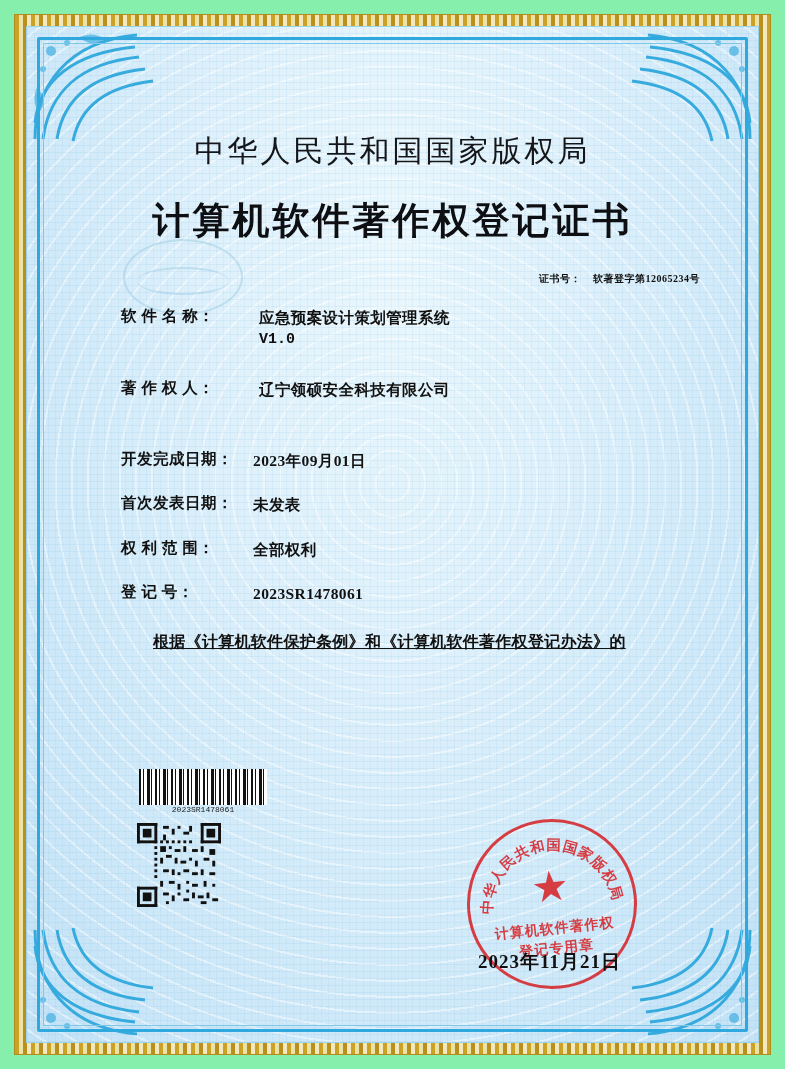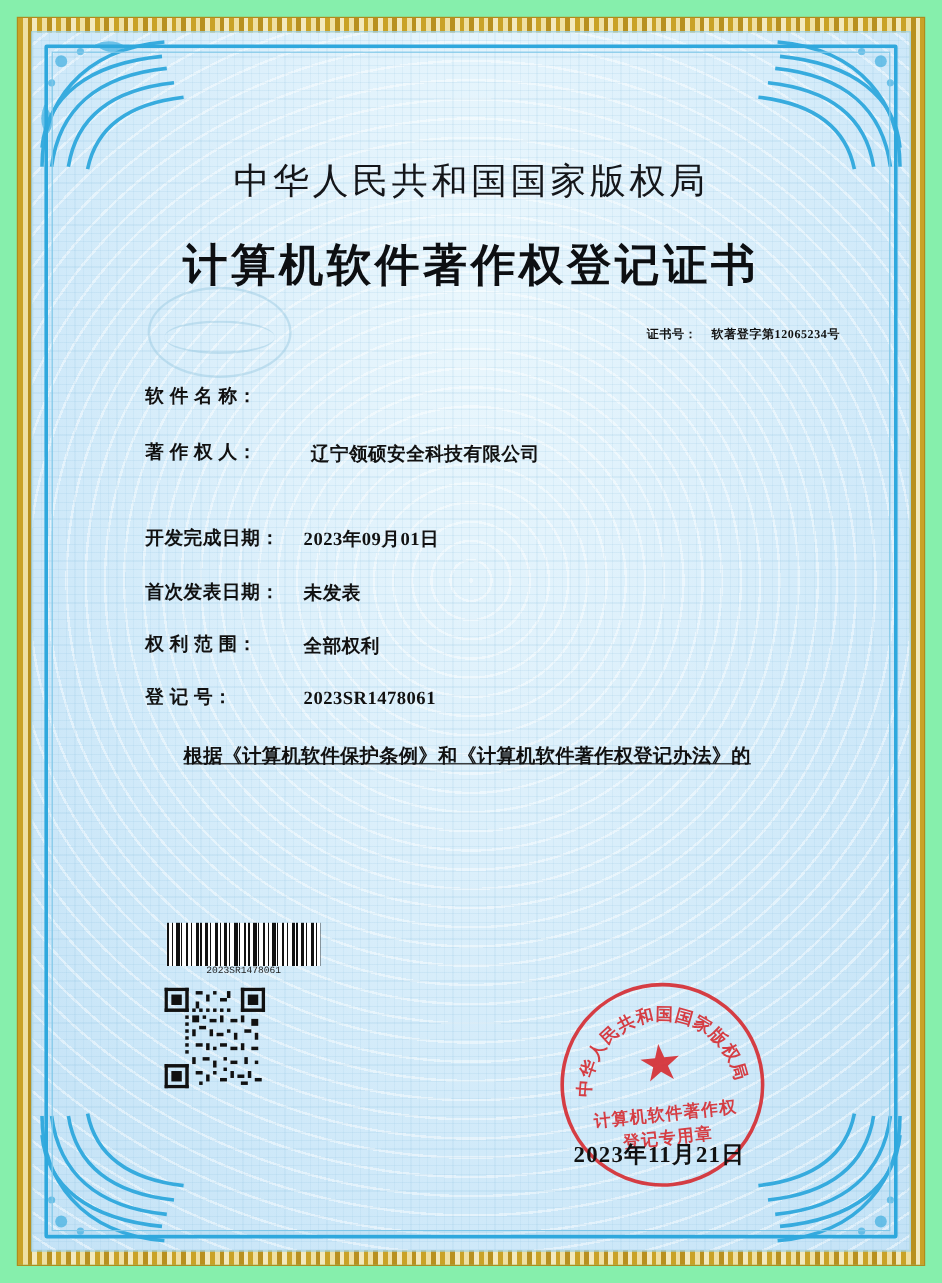--- a/index.html
+++ b/index.html
@@ -122,21 +122,21 @@
     font-size: 10px;
     font-weight: bold;
     color: #111;
     margin-top: 26px;
     padding-right: 16px;
     letter-spacing: .5px;
   }
   .cert-no .label { margin-right: 12px; font-weight: bold; }
 
   .fields {
-    margin-top: 34px;
+    margin-top: 20px;
     padding-left: 52px;
   }
   .field-row {
     display: flex;
     align-items: flex-start;
     margin-bottom: 4px;
     font-size: 15.5px;
     color: #111;
   }
   .field-label {
@@ -335,20 +335,24 @@
       <div class="org-title">中华人民共和国国家版权局</div>
       <div class="doc-title">计算机软件著作权登记证书</div>
 
       <div class="cert-no">
         <span class="label">证书号：</span><span class="value">软著登字第12065234号</span>
       </div>
 
       <div class="fields">
         <div class="field-row">
           <div class="field-label">软 件 名 称：</div>
+          <div class="field-value">
+            <span>应急预案设计策划管理系统</span>
+            <span class="sub">V1.0</span>
+          </div>
         </div>
 
         <div class="gap-a"></div>
 
         <div class="field-row">
           <div class="field-label">著 作 权 人：</div>
           <div class="field-value">辽宁领硕安全科技有限公司</div>
         </div>
       </div>
 

